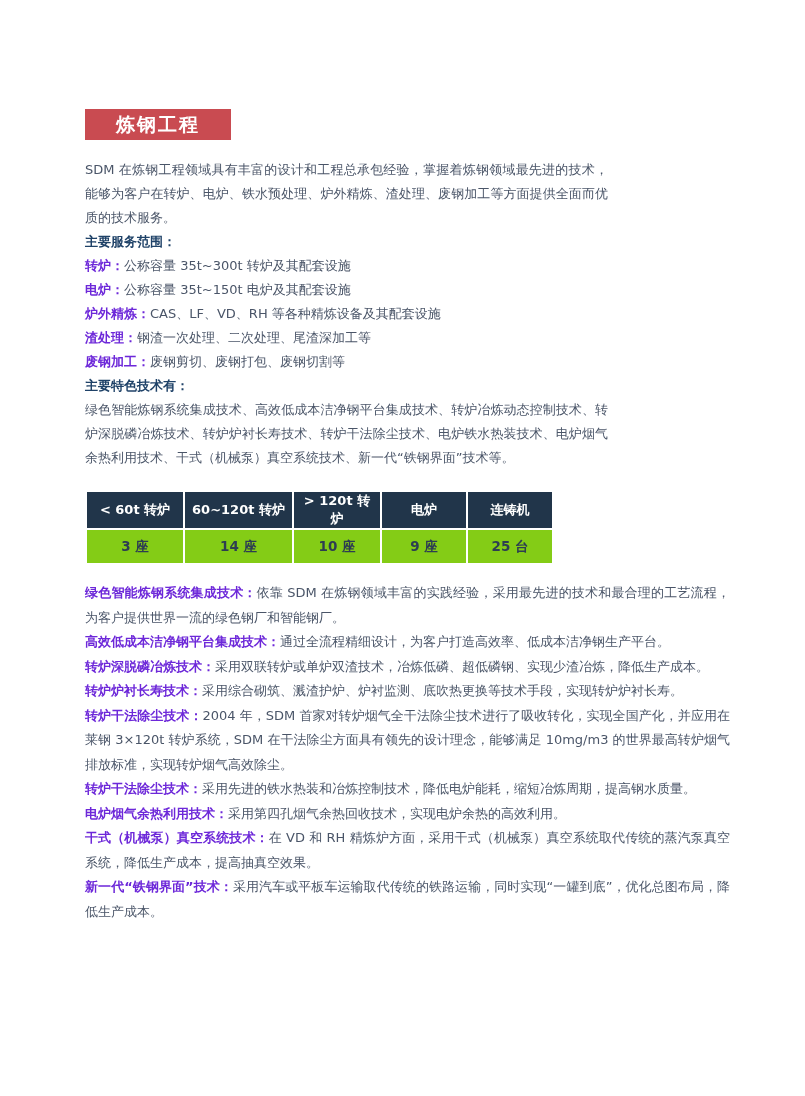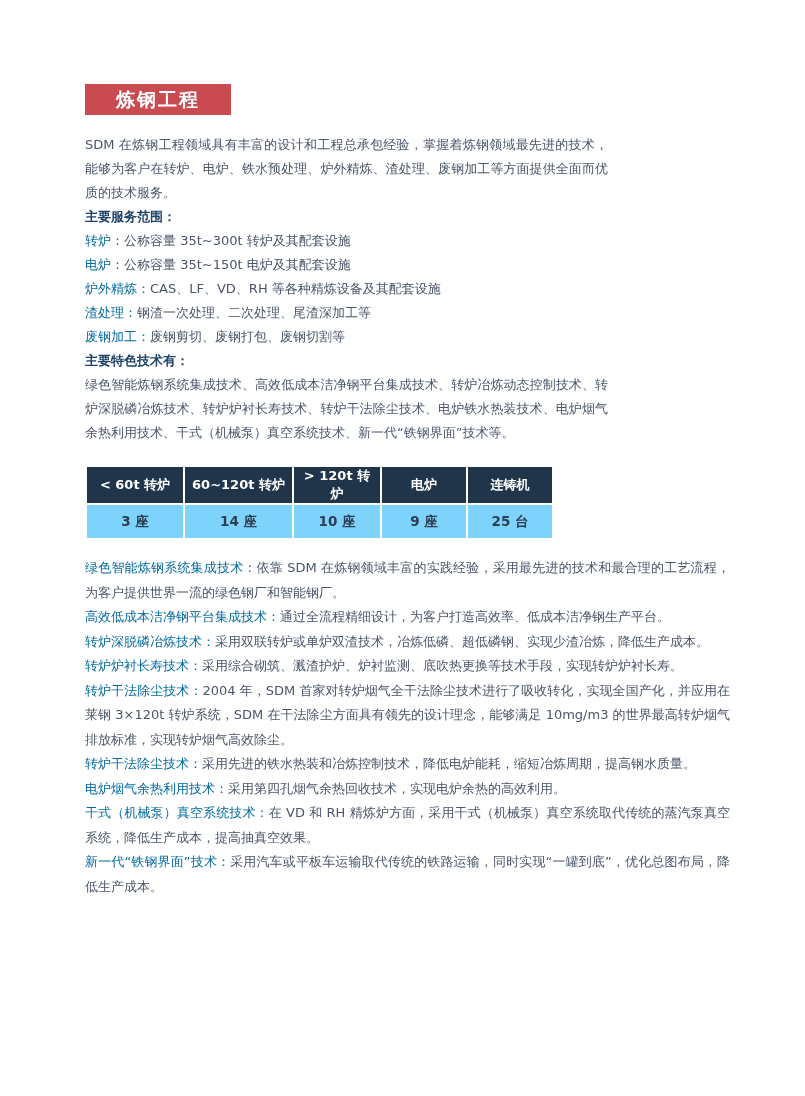--- a/index.html
+++ b/index.html
@@ -3,21 +3,21 @@
 <meta charset="utf-8">
 <style>
   html, body { margin: 0; padding: 0; background: #ffffff; }
   .page {
     position: relative;
     width: 805px;
     height: 940px;
     background: #ffffff;
     font-family: "DejaVu Sans", "Liberation Sans", sans-serif;
     box-sizing: border-box;
-    padding: 84px 75px 0 85px;
+    padding: 109px 75px 0 85px;
     overflow: hidden;
     border-radius: 32px;
   }
   .badge {
     display: inline-block;
     background: #c94b51;
     color: #ffffff;
     font-size: 19px;
     font-weight: 700;
     letter-spacing: 2px;
@@ -27,22 +27,22 @@
   .sec1 {
     width: 523px;
     margin-top: 18px;
     font-size: 13px;
     line-height: 24px;
     color: #4a5568;
     text-align: justify;
   }
   .sec1 p { margin: 0; }
   .lbl {
-    color: #0369a1;
-    font-weight: 400;
+    color: #6d28d9;
+    font-weight: 700;
   }
   .heading {
     color: #1f4268;
     font-weight: 700;
   }
   table.cap {
     border-collapse: collapse;
     table-layout: fixed;
     margin-top: 20px;
     margin-left: 0;
@@ -54,21 +54,21 @@
     box-sizing: border-box;
   }
   table.cap th {
     background: #21354a;
     color: #ffffff;
     font-size: 13px;
     font-weight: 700;
     height: 37px;
   }
   table.cap td {
-    background: #7dd3fc;
+    background: #84cc16;
     color: #2d3d52;
     font-size: 13.5px;
     font-weight: 700;
     height: 35px;
   }
   .sec2 {
     width: 645px;
     margin-top: 16px;
     font-size: 13px;
     line-height: 24.5px;

